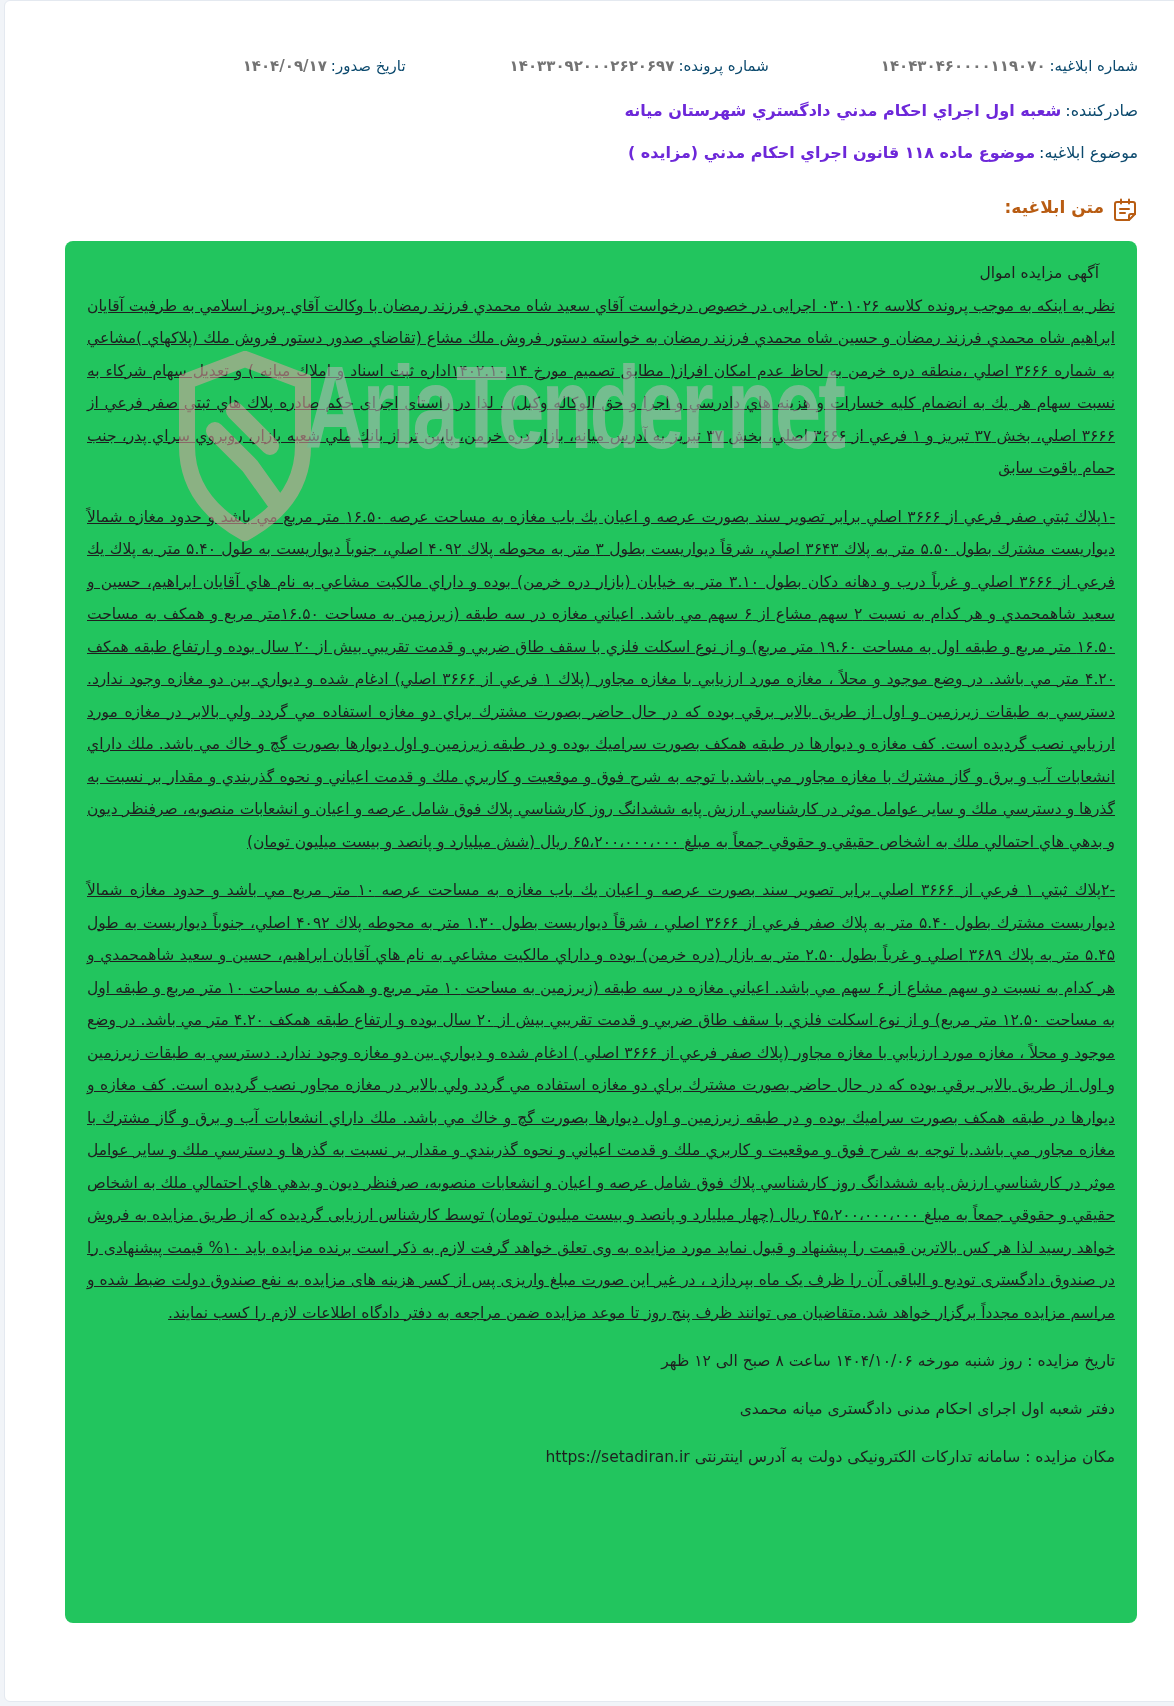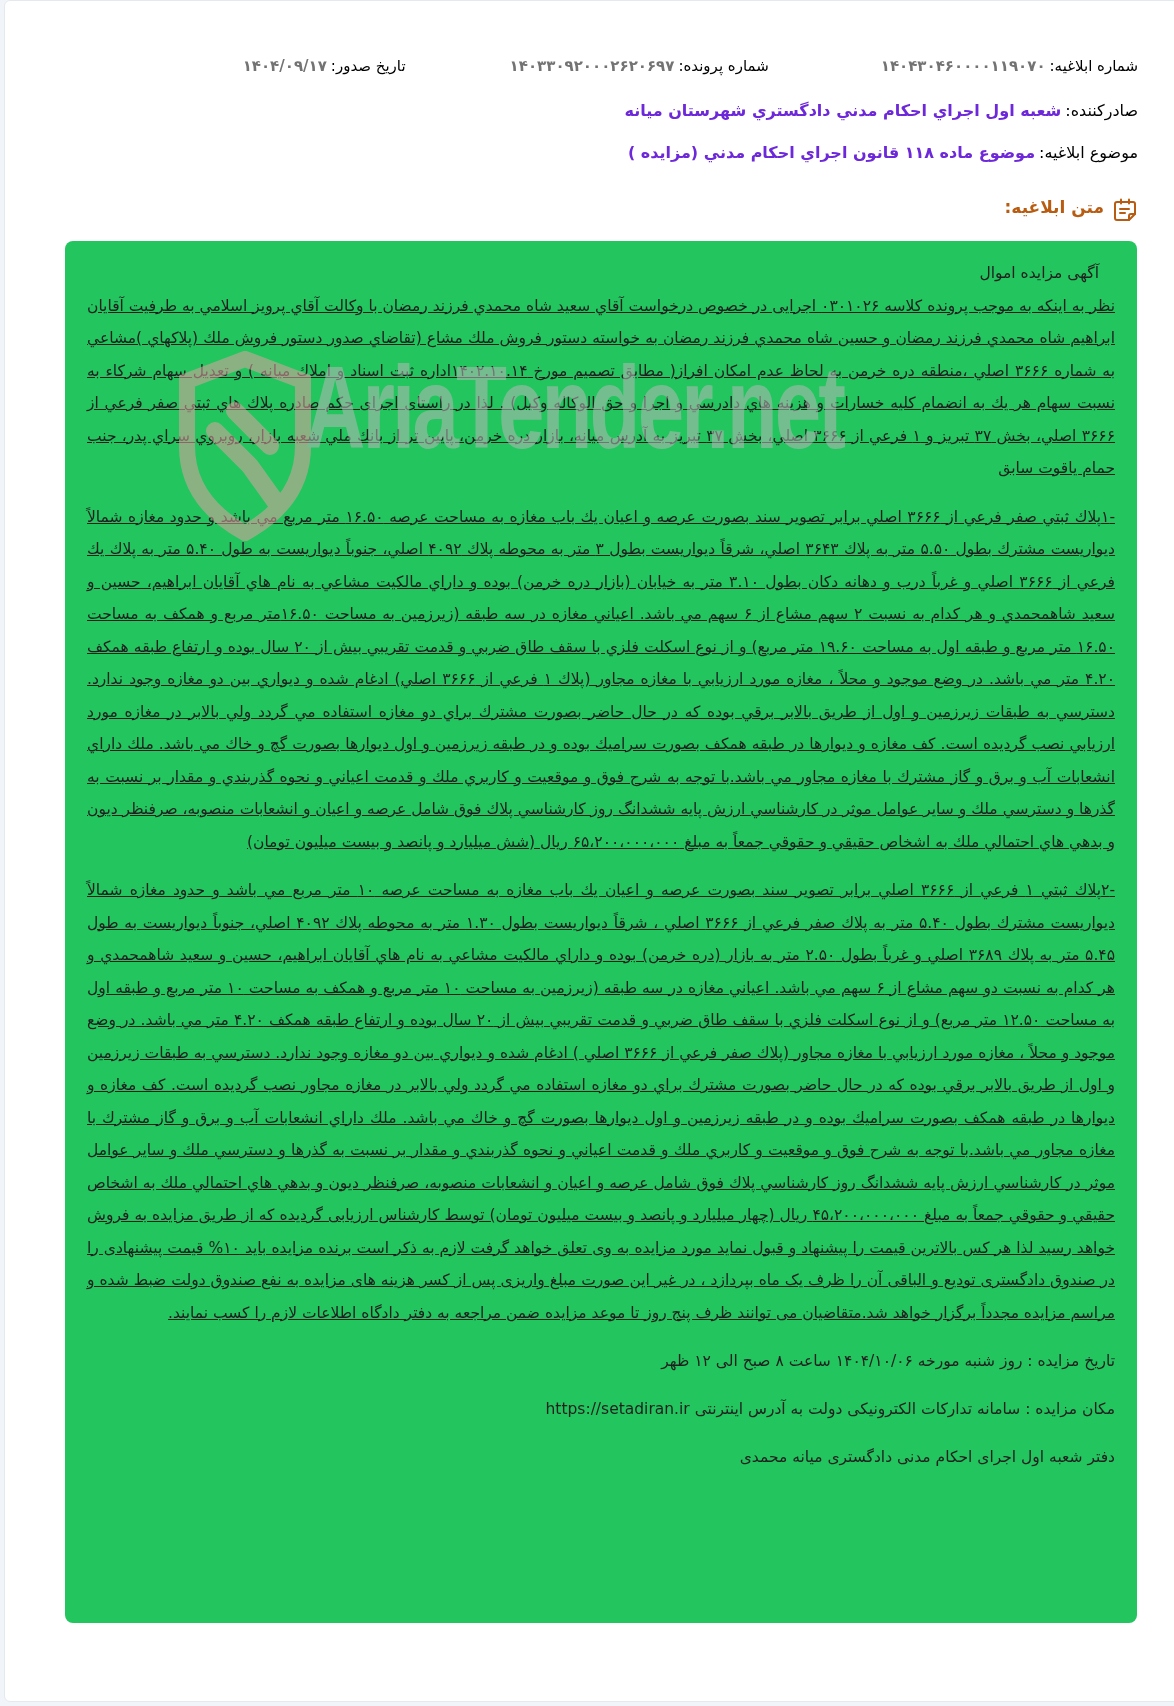--- a/index.html
+++ b/index.html
@@ -14,21 +14,21 @@
       background: #ffffff;
       border: 1px solid #e4e9f0;
       border-radius: 6px;
       box-sizing: border-box;
     }
     .meta-row {
       position: absolute; right: 45px; left: 60px;
       display: flex; flex-direction: row; align-items: baseline;
       font-size: 15px; white-space: nowrap;
     }
-    .meta-label { color: #000000; }
+    .meta-label { color: #0c4a6e; }
     .meta-value { color: #737373; font-weight: bold; margin-right: 4px; }
     .meta-value.dark { color: #6d28d9; }
     .row1 { top: 56px; }
     .row1 .item { display: inline-flex; align-items: baseline; }
     .row2 { top: 100px; font-size: 16px; }
     .row3 { top: 142px; font-size: 16px; }
     .section-title {
       position: absolute; right: 45px; top: 196px;
       display: flex; align-items: flex-start; gap: 8px;
       color: #b85c12; font-weight: bold; font-size: 17px;
@@ -102,22 +102,22 @@
     </span>
     <span>متن ابلاغیه:</span>
   </div>
 
   <div class="content-box">
     <p class="ad-title">آگهی مزایده اموال</p>
     <p class="para">نظر به اینکه به موجب پرونده کلاسه ۰۳۰۱۰۲۶ اجرایی در خصوص درخواست آقاي سعيد شاه محمدي فرزند رمضان با وكالت آقاي پرويز اسلامي به طرفيت آقايان ابراهيم شاه محمدي فرزند رمضان و حسين شاه محمدي فرزند رمضان به خواسته دستور فروش ملك مشاع (تقاضاي صدور دستور فروش ملك (پلاكهاي )مشاعي به شماره ۳۶۶۶ اصلي ،منطقه دره خرمن به لحاظ عدم امكان افراز( مطابق تصميم مورخ ۱۴۰۲.۱۰.۱۴اداره ثبت اسناد و املاك ميانه ) و تعديل سهام شركاء به نسبت سهام هر يك به انضمام كليه خسارات و هزينه هاي دادرسي و اجرا و حق الوكاله وكيل)  . لذا در راستای اجرای حكم صادره پلاك هاي ثبتي صفر فرعي از ۳۶۶۶ اصلي، بخش ۳۷ تبريز و ۱ فرعي از ۳۶۶۶ اصلي، بخش ۳۷ تبريز  به آدرس ميانه، بازار دره خرمن، پايين تر از بانك ملي شعبه بازار، روبروي سراي پدر، جنب حمام ياقوت سابق</p>
     <p class="para">-۱پلاك ثبتي صفر فرعي از ۳۶۶۶ اصلي برابر تصوير سند بصورت عرصه و اعيان يك باب مغازه به مساحت عرصه ۱۶.۵۰ متر مربع مي باشد و حدود مغازه شمالاً ديواريست مشترك بطول ۵.۵۰ متر به پلاك ۳۶۴۳ اصلي، شرقاً ديواريست بطول ۳ متر به محوطه پلاك ۴۰۹۲ اصلي، جنوباً ديواريست به طول ۵.۴۰ متر به پلاك يك فرعي از ۳۶۶۶  اصلي و غرباً درب و دهانه دكان بطول ۳.۱۰ متر به خيابان (بازار دره خرمن) بوده و داراي مالكيت مشاعي به نام هاي آقايان ابراهيم، حسين و سعيد شاهمحمدي و هر كدام به نسبت ۲ سهم مشاع از ۶ سهم مي باشد. اعياني مغازه در سه طبقه (زيرزمين به مساحت ۱۶.۵۰متر مربع و همكف به مساحت ۱۶.۵۰ متر مربع و طبقه اول به مساحت ۱۹.۶۰ متر مربع) و از نوع اسكلت فلزي با سقف طاق ضربي و قدمت تقريبي بيش از ۲۰ سال بوده و ارتفاع طبقه همكف ۴.۲۰ متر مي باشد. در وضع موجود و محلاً ، مغازه مورد ارزيابي با مغازه مجاور (پلاك  ۱ فرعي از ۳۶۶۶ اصلي)  ادغام شده و ديواري بين دو مغازه وجود ندارد. دسترسي به طبقات زيرزمين و اول از طريق بالابر برقي بوده كه در حال حاضر بصورت مشترك براي دو مغازه استفاده مي گردد ولي بالابر در مغازه مورد ارزيابي نصب گرديده است. كف مغازه و ديوارها در طبقه همكف بصورت سراميك بوده و در طبقه زيرزمين و اول ديوارها بصورت گچ و خاك مي باشد. ملك داراي انشعابات آب و برق و  گاز مشترك با مغازه مجاور مي باشد.با توجه به شرح فوق و موقعيت و كاربري ملك و قدمت اعياني و نحوه گذربندي و مقدار بر نسبت به گذرها و دسترسي ملك و ساير عوامل موثر در كارشناسي ارزش پايه ششدانگ روز كارشناسي پلاك فوق شامل عرصه و اعيان و انشعابات منصوبه، صرفنظر ديون و بدهي هاي احتمالي ملك به اشخاص حقيقي و حقوقي جمعاً به مبلغ ۶۵،۲۰۰،۰۰۰،۰۰۰ ريال (شش ميليارد و پانصد و بيست ميليون تومان)</p>
     <p class="para">-۲پلاك ثبتي ۱ فرعي از ۳۶۶۶ اصلي برابر تصوير سند بصورت عرصه و اعيان يك باب مغازه به مساحت عرصه ۱۰ متر مربع مي باشد و حدود مغازه شمالاً ديواريست مشترك بطول ۵.۴۰ متر به پلاك صفر فرعي از ۳۶۶۶ اصلي ، شرقاً ديواريست بطول ۱.۳۰ متر به محوطه پلاك ۴۰۹۲ اصلي، جنوباً ديواريست به طول ۵.۴۵ متر به پلاك ۳۶۸۹ اصلي و غرباً بطول ۲.۵۰ متر به بازار (دره خرمن) بوده و داراي مالكيت مشاعي به نام هاي آقايان ابراهيم، حسين و سعيد شاهمحمدي و هر كدام به نسبت دو سهم مشاع از ۶ سهم مي باشد. اعياني مغازه در سه طبقه (زيرزمين به مساحت ۱۰ متر مربع و همكف به مساحت ۱۰ متر مربع و طبقه اول به مساحت ۱۲.۵۰ متر مربع) و از نوع اسكلت فلزي با سقف طاق ضربي و قدمت تقريبي بيش از ۲۰ سال بوده و ارتفاع طبقه همكف ۴.۲۰ متر مي باشد. در وضع موجود و محلاً ، مغازه مورد ارزيابي با مغازه مجاور (پلاك صفر فرعي از ۳۶۶۶ اصلي ) ادغام شده و ديواري بين دو مغازه وجود ندارد. دسترسي به طبقات زيرزمين و اول از طريق بالابر برقي بوده كه در حال حاضر بصورت مشترك براي دو مغازه استفاده مي گردد ولي بالابر در مغازه مجاور نصب گرديده است. كف مغازه و ديوارها در طبقه همكف بصورت سراميك بوده و در طبقه زيرزمين و اول ديوارها بصورت گچ و خاك    مي باشد. ملك داراي انشعابات آب و برق و  گاز مشترك با مغازه مجاور مي باشد.با توجه به شرح فوق و موقعيت و كاربري ملك و قدمت اعياني و نحوه گذربندي و مقدار بر نسبت به گذرها و دسترسي ملك و ساير عوامل موثر در كارشناسي ارزش پايه ششدانگ روز كارشناسي پلاك فوق شامل عرصه و اعيان و انشعابات منصوبه، صرفنظر ديون و بدهي هاي احتمالي ملك به اشخاص حقيقي و حقوقي جمعاً به مبلغ ۴۵،۲۰۰،۰۰۰،۰۰۰ ريال (چهار ميليارد و پانصد و بيست ميليون تومان)   توسط کارشناس ارزیابی گردیده که از طریق مزایده به فروش خواهد  رسید لذا هر کس بالاترین قیمت را پیشنهاد و قبول نماید مورد مزایده به وی تعلق خواهد گرفت لازم به ذکر است برنده مزایده باید ۱۰% قیمت پیشنهادی را در صندوق دادگستری تودیع و الباقی آن را ظرف یک ماه بپردازد ، در غیر این صورت مبلغ واریزی پس از کسر هزینه های مزایده به نفع صندوق دولت ضبط شده و مراسم مزایده مجدداً برگزار خواهد شد.متقاضیان می توانند ظرف پنج روز تا موعد مزایده ضمن مراجعه به دفتر دادگاه اطلاعات لازم را کسب نمایند.</p>
     <p class="tail">تاریخ مزایده : روز     شنبه مورخه ۱۴۰۴/۱۰/۰۶ ساعت ۸ صبح الی ۱۲ ظهر</p>
+    <p class="tail">دفتر شعبه اول اجرای احکام مدنی دادگستری میانه  محمدی</p>
     <p class="tail">مکان مزایده : سامانه تدارکات الکترونیکی دولت  به آدرس اینترنتی https://setadiran.ir</p>
-    <p class="tail">دفتر شعبه اول اجرای احکام مدنی دادگستری میانه  محمدی</p>
   </div>
 
   <div class="watermark">
     <svg class="wm-shield" viewBox="0 0 140 190">
       <path d="M70 8 L128 30 L128 95 Q128 150 70 182 Q12 150 12 95 L12 30 Z" fill="none" stroke="#e2a2a2" stroke-width="16"></path>
       <path d="M40 80 L75 115 M60 60 L95 95 M75 115 L100 150" stroke="#e2a2a2" stroke-width="18" stroke-linecap="round"></path>
     </svg>
     <div class="wm-text">AriaTender.net</div>
   </div>
 

